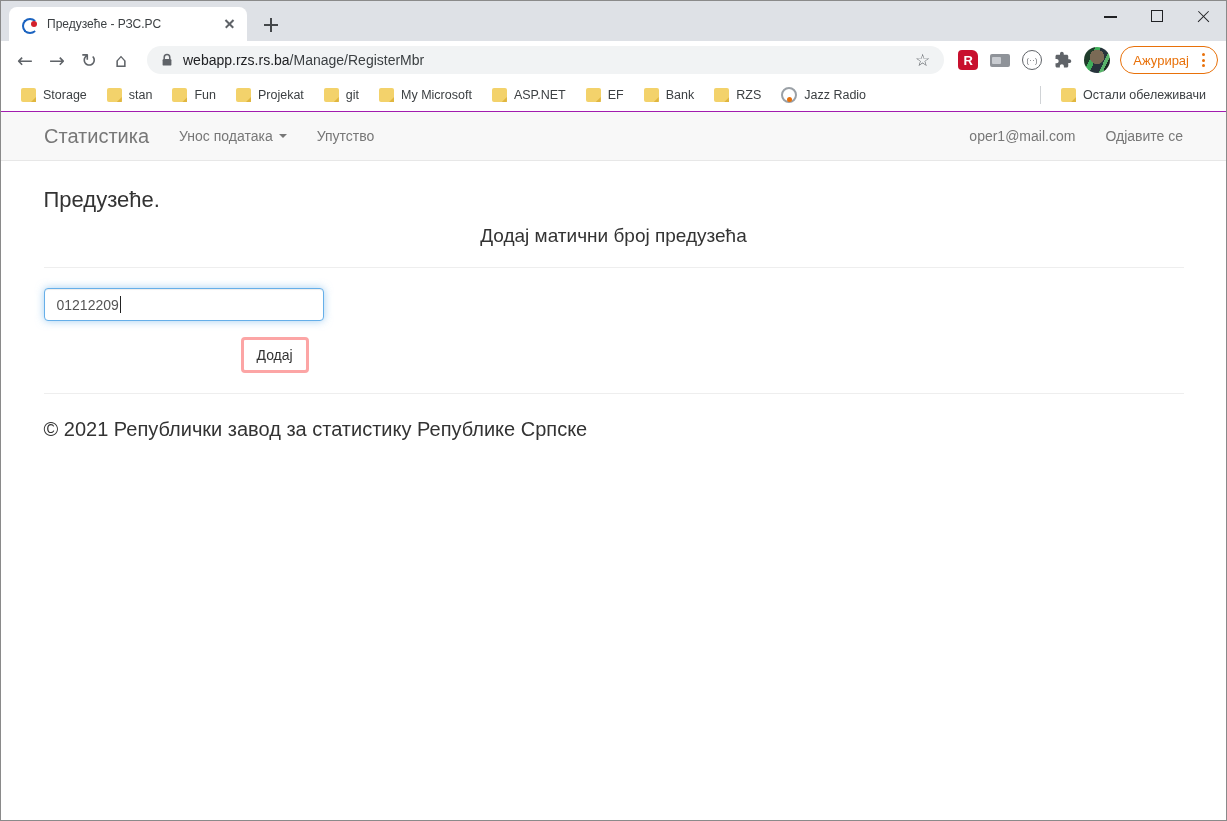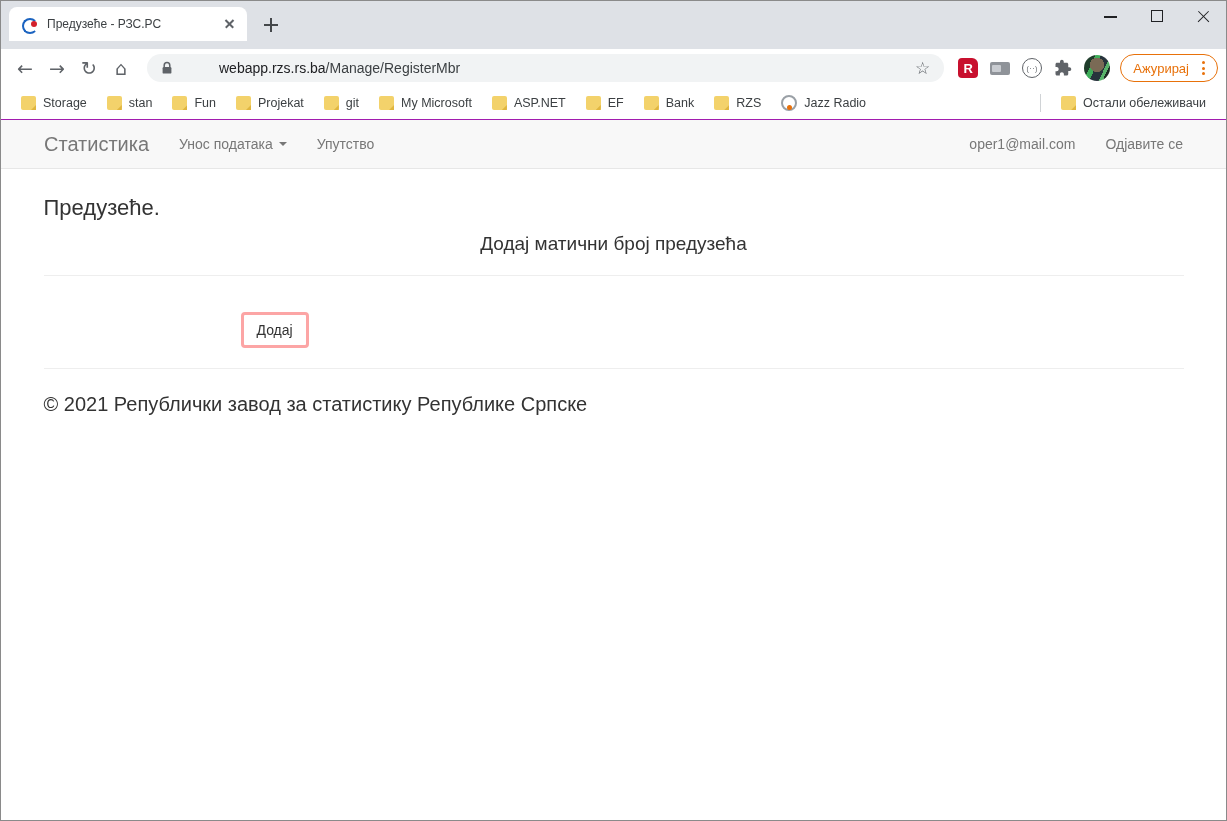--- a/index.html
+++ b/index.html
@@ -4,21 +4,21 @@
 <style>
   * { box-sizing: border-box; margin: 0; padding: 0; }
   html,body { width:1227px; height:821px; }
   body {
     font-family: "Liberation Sans", "DejaVu Sans", sans-serif;
     background:#fff; overflow:hidden;
   }
   .window { width:1227px; height:821px; border:1px solid #8a8a8a; display:flex; flex-direction:column; }
 
   
-  .tabstrip { height:48px; background:#dee1e6; position:relative; flex:0 0 auto; }
+  .tabstrip { height:40px; background:#dee1e6; position:relative; flex:0 0 auto; }
   .tab {
     position:absolute; left:8px; top:6px; width:238px; height:34px;
     background:#fff; border-radius:8px 8px 0 0;
     display:flex; align-items:center; padding:0 8px 0 12px;
   }
   .favicon { width:16px; height:16px; position:relative; flex:0 0 auto; }
   .favicon::before {
     content:""; position:absolute; left:1px; top:2px; width:12px; height:12px;
     border:2.5px solid #1b63c0; border-radius:50%; border-right-color:transparent;
   }
@@ -45,21 +45,21 @@
   .glyph-x1, .glyph-x2 { position:absolute; left:16px; top:15px; width:15px; height:1.4px; background:#202124; }
   .glyph-x1 { transform:rotate(45deg); } .glyph-x2 { transform:rotate(-45deg); }
 
   
   .toolbar { height:38px; background:#fff; display:flex; align-items:center; padding:0 8px; flex:0 0 auto; }
   .navicon { width:28px; height:28px; display:flex; align-items:center; justify-content:center;
     font-size:19px; color:#5f6368; border-radius:50%; margin:0 2px; flex:0 0 auto;
     font-family:"DejaVu Sans", sans-serif; }
   .omnibox {
     flex:1 1 auto; height:28px; background:#f1f3f4; border-radius:14px; margin:0 8px 0 10px;
-    display:flex; align-items:center; padding:0 8px 0 14px;gap:36px;
+    display:flex; align-items:center; padding:0 8px 0 14px;
   }
   .lock-icon { flex:0 0 auto; margin-right:10px; display:flex; }
   .url { font-size:14px; color:#202124; flex:1 1 auto; white-space:nowrap; overflow:hidden; }
   .url .path { color:#3c4043; }
   .star-icon { flex:0 0 auto; font-size:17px; color:#5f6368; padding:0 6px;
     font-family:"DejaVu Sans", sans-serif; }
   .ext { flex:0 0 auto; margin:0 6px; display:flex; align-items:center; justify-content:center; }
   .ext-r { width:20px; height:20px; background:#c8102e; border-radius:4px 6px 4px 4px; color:#fff;
     font-weight:bold; font-size:13px; }
   .ext-card { width:20px; height:13px; background:#8f9399; border-radius:2px; position:relative; }
@@ -259,20 +259,24 @@
       <span class="nav-item">oper1@mail.com</span>
       <span class="nav-item">Одјавите се</span>
     </div>
 
     <div class="container">
       <h2 class="page-title">Предузеће.</h2>
       <div class="page-subtitle">Додај матични број предузећа</div>
       <hr class="rule">
 
       <div class="form-row">
+        <span class="input-wrap">
+          <input class="mbr-input" type="text" autofocus="" value="01212209" style="">
+          <span class="text-caret"></span>
+        </span>
       </div>
 
       <button class="btn-default">Додај</button>
 
       <hr class="rule">
       <footer class="site-footer">© 2021 Републички завод за статистику Републике Српске</footer>
     </div>
 
   </div>
 </div>

